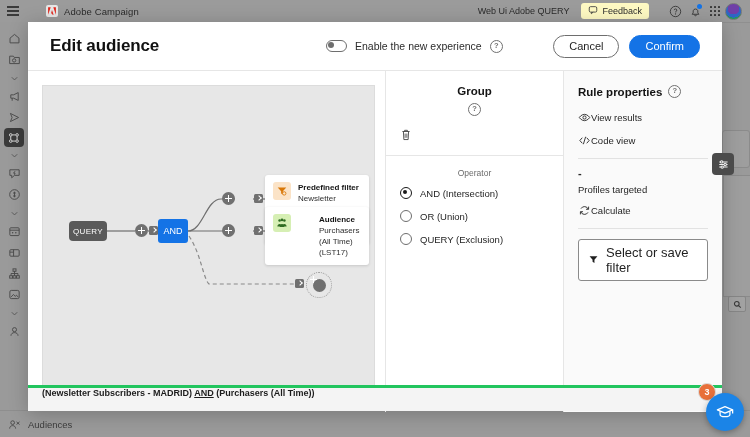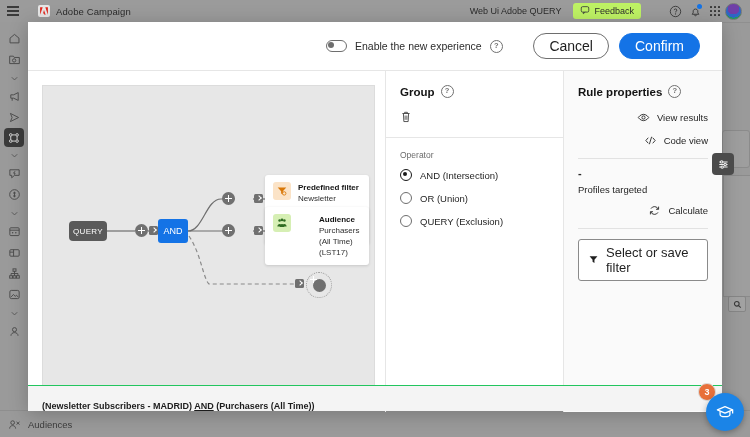--- a/index.html
+++ b/index.html
@@ -13,29 +13,29 @@
   #app-bg{position:absolute;inset:0;background:#9a9a9a;}
 
   
   #topbar{
     position:absolute;left:0;top:0;width:750px;height:22px;
     background:#9b9b9b;display:flex;align-items:center;
     border-bottom:1px solid #8f8f8f;
   }
   #topbar .hamb{width:26px;display:flex;align-items:center;justify-content:center;}
   #topbar .hamb span{display:block;width:12px;height:1.5px;background:#3a3a3a;box-shadow:0 -4px 0 #3a3a3a,0 4px 0 #3a3a3a;}
-  .brand{display:flex;align-items:center;gap:6px;margin-left:12px;}
+  .brand{display:flex;align-items:center;gap:6px;margin-left:20px;}
   .brand-logo{width:12px;height:12px;position:relative;}
   .brand-logo svg{display:block;}
   .brand-name{font-size:9.5px;color:#2b2b2b;letter-spacing:.1px;}
   #topbar .spacer{flex:1;}
   .tb-org{font-size:9px;color:#2b2b2b;margin-right:12px;}
   .tb-feedback{
     display:flex;align-items:center;gap:4px;font-size:9px;color:#2b2b2b;
-    background:#bef264;border-radius:3px;padding:2px 7px;margin-right:24px;
+    background:#fef9c3;border-radius:3px;padding:2px 7px;margin-right:16px;
   }
   .tb-ico{width:20px;height:20px;display:flex;align-items:center;justify-content:center;position:relative;}
   .tb-ico svg{display:block;}
   .bell-dot{position:absolute;top:3px;right:3px;width:5px;height:5px;border-radius:50%;background:#1473e6;}
   .grid9{display:grid;grid-template-columns:repeat(3,2px);grid-template-rows:repeat(3,2px);gap:1.6px;}
   .grid9 i{background:#3a3a3a;border-radius:.5px;display:block;width:2px;height:2px;}
   .avatar{width:15px;height:15px;border-radius:50%;
     background:radial-gradient(circle at 50% 30%,#6f3fa8 0 45%,#2f66c4 46% 70%,#1a9e5d 71% 100%);
     margin-right:8px;border:1px solid #777;}
 
@@ -77,21 +77,21 @@
   .head-mid{position:absolute;left:298px;display:flex;align-items:center;gap:8px;}
   .toggle{
     width:19px;height:10px;border-radius:6px;border:1.4px solid #6e6e6e;background:#fff;
     position:relative;display:inline-block;
   }
   .toggle::after{content:"";position:absolute;left:1px;top:1px;width:6px;height:6px;border-radius:50%;background:#6e6e6e;}
   .head-mid-label{font-size:10.5px;color:#2c2c2c;}
   .q-ico{width:11px;height:11px;border-radius:50%;border:1.1px solid #707070;color:#707070;
     font-size:7.5px;line-height:9px;text-align:center;display:inline-block;font-weight:700;}
   .head-right{margin-left:auto;display:flex;align-items:center;gap:10px;}
-  .btn{font-size:14px;border-radius:13px;padding:5px 15px;cursor:default;line-height:1;}
+  .btn{font-size:11px;border-radius:13px;padding:5px 15px;cursor:default;line-height:1;}
   .btn-secondary{border:1.2px solid #6e6e6e;color:#1f1f1f;background:#fff;}
   .btn-primary{background:#1473e6;color:#fff;border:1.2px solid #1473e6;}
 
   
   #modal-body{display:flex;height:341px;position:relative;}
 
   
   #canvas-col{width:357px;padding:14px 10px 0 14px;box-sizing:border-box;display:flex;flex-direction:column;}
   #canvas{
     flex:1;background:#e7e7e7;border:1px solid #dcdcdc;position:relative;overflow:hidden;height:272px;
@@ -131,53 +131,53 @@
   .card-txt{min-width:0;}
   .card-title{font-size:8px;font-weight:700;color:#141414;line-height:11px;}
   .card-sub{font-size:8px;color:#2f2f2f;line-height:11px;}
   #canvas-foot{height:26px;display:flex;align-items:center;justify-content:flex-end;gap:11px;padding-right:2px;}
   .viewprops{font-size:9.5px;color:#4b4b4b;}
   .dots{color:#5a5a5a;font-size:12px;letter-spacing:1px;line-height:8px;}
 
   
   #group-col{width:178px;border-left:1px solid #e6e6e6;box-sizing:border-box;}
   #group-head{padding:14px 14px 10px 14px;border-bottom:1px solid #e6e6e6;}
-  .grp-title-row{display:flex;align-items:center;gap:6px;}
+  .grp-title-row{display:flex;align-items:center;gap:6px;flex-direction:column;}
   .grp-title{font-size:11.5px;font-weight:700;color:#141414;}
   .trash{margin-top:11px;color:#3b3b3b;}
-  #group-body{padding:12px 14px;}
+  #group-body{padding:12px 14px;text-align:center;}
   .op-label{font-size:8.5px;color:#6b6b6b;margin-bottom:9px;}
   .radio-row{display:flex;align-items:center;gap:8px;margin-bottom:11px;}
   .radio{width:10px;height:10px;border-radius:50%;border:1.4px solid #6e6e6e;background:#fff;position:relative;flex:0 0 10px;}
   .radio.on{border-color:#1a1a1a;border-width:1.6px;}
   .radio.on::after{content:"";position:absolute;left:2px;top:2px;width:4px;height:4px;border-radius:50%;background:#1a1a1a;}
   .radio-label{font-size:9.5px;color:#1f1f1f;}
 
   
   #rule-col{flex:1;border-left:1px solid #e6e6e6;box-sizing:border-box;background:#fafafa;padding:14px 14px;}
   .rule-title-row{display:flex;align-items:center;gap:6px;margin-bottom:13px;}
   .rule-title{font-size:11.5px;font-weight:700;color:#141414;}
-  .rule-link{display:flex;align-items:center;gap:7px;margin-bottom:10px;font-size:9.5px;color:#1f1f1f;justify-content:flex-end;}
+  .rule-link{display:flex;align-items:center;margin-bottom:10px;font-size:9.5px;color:#1f1f1f;}
   .rule-link .ri{width:13px;display:flex;justify-content:center;color:#2c2c2c;}
   .rule-sep{height:1px;background:#e2e2e2;margin:11px 0 10px 0;}
   .profiles-val{font-size:11px;color:#2a2a2a;font-weight:700;line-height:8px;margin-bottom:7px;}
   .profiles-lbl{font-size:9.5px;color:#1f1f1f;margin-bottom:9px;}
   .btn-filter{
     display:inline-flex;align-items:center;gap:7px;border:1.1px solid #8a8a8a;border-radius:3px;
     background:#fff;padding:5px 9px;font-size:13px;color:#1f1f1f;
   }
   
   #settings-fab{
     position:absolute;right:-12px;top:82px;width:22px;height:22px;border-radius:4px;background:#4b4b4b;
     display:flex;align-items:center;justify-content:center;color:#f0f0f0;
   }
   
   #summary{
-    position:absolute;left:0;bottom:0;width:694px;height:26px;background:#f4f4f4;border-top:1px solid #22c55e;
-    display:flex;align-items:flex-end;padding-left:14px;box-sizing:border-box;
+    position:absolute;left:0;bottom:0;width:694px;height:26px;background:#f4f4f4;border-top:3px solid #22c55e;
+    display:flex;align-items:flex-start;padding-left:14px;box-sizing:border-box;
   }
   #summary-text{font-size:9px;color:#1c1c1c;font-weight:700;}
   #summary-text u{text-decoration:underline;}
   
   #learn-fab{
     position:absolute;right:6px;bottom:6px;width:38px;height:38px;border-radius:50%;background:#1b84e7;
     display:flex;align-items:center;justify-content:center;box-shadow:0 2px 6px rgba(0,0,0,.3);
   }
   #learn-badge{
     position:absolute;right:34px;bottom:36px;width:16px;height:16px;border-radius:50%;background:#e8703a;
@@ -363,20 +363,21 @@
           <path d="M9.2 4.2 12.4 7M12.4 4.2 9.2 7" stroke="currentColor" stroke-width="1"></path>
         </svg>
     </span>
     <span class="bb-label">Audiences</span>
   </div>
 </div>
 
 <div id="modal">
 
   <div id="modal-head">
+    <div id="modal-title">Edit audience</div>
 
     <div class="head-mid">
       <span class="toggle"></span>
       <span class="head-mid-label">Enable the new experience</span>
       <span class="q-ico">?</span>
     </div>
 
     <div class="head-right">
       <span class="btn btn-secondary">Cancel</span>
       <span class="btn btn-primary">Confirm</span>

